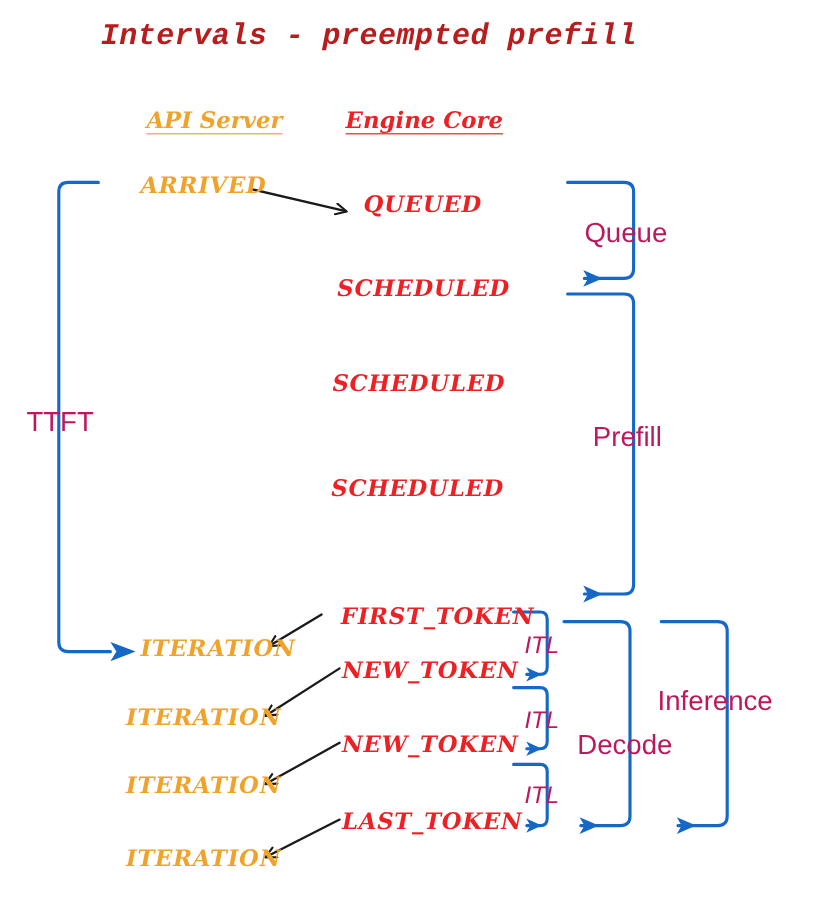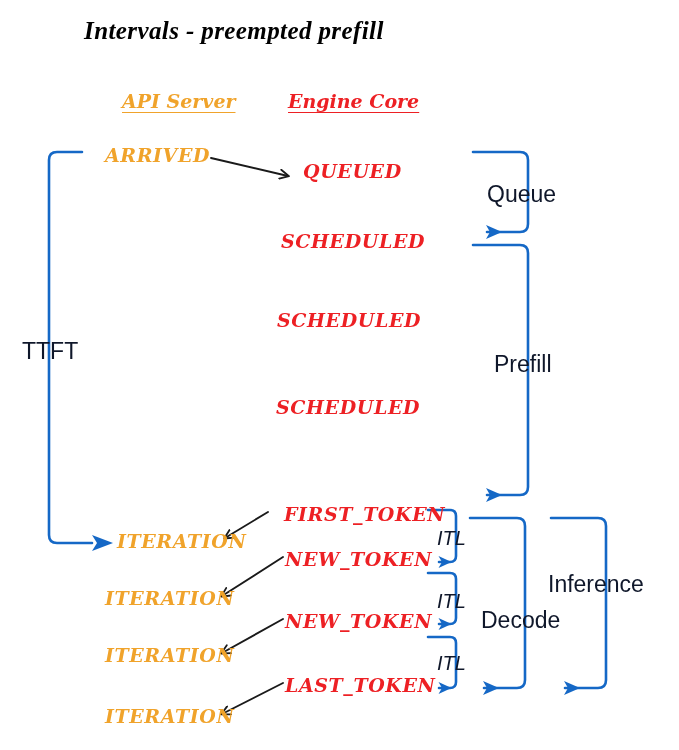--- a/index.html
+++ b/index.html
@@ -25,25 +25,25 @@
     height: 750px;
     pointer-events: none;
   }
   .lbl {
     position: absolute;
     white-space: nowrap;
     line-height: 1;
   }
   
   .title {
-    font-family: Liberation Serif, serif;
+    font-family: Liberation Mono, monospace;
     font-style: italic;
     font-weight: bold;
     font-size: 25px;
-    color: #000000;
+    color: #b91c1c;
     letter-spacing: 0.4px;
   }
   
   .colhead {
     font-family: "DejaVu Serif", serif;
     font-style: italic;
     font-weight: bold;
     font-size: 19px;
     text-decoration: underline;
     text-underline-offset: 4px;
@@ -59,21 +59,21 @@
     font-size: 19px;
     letter-spacing: 0.6px;
   }
   .state.api { color: #F0A32B; }
   .state.engine { color: #ED2024; }
 
   
   .interval {
     font-family: "Liberation Sans", sans-serif;
     font-size: 23px;
-    color: #0f172a;
+    color: #be185d;
   }
   .interval.small {
     font-size: 20px;
     font-style: italic;
   }
 </style>
 </head>
 <body>
 
 <div id="canvas">
@@ -141,21 +141,21 @@
       <path d="M551,518 L598,518 Q606,518 606,526 L606,680 Q606,688 598,688 L565,688" fill="none" stroke="#1568C6" stroke-width="2.6" stroke-linecap="round" stroke-linejoin="round" marker-end="url(#bluLeft)"></path>
     </g>
   </svg>
 
   <div class="lbl title" style="left:84px; top:18px;">Intervals - preempted prefill</div>
 
   <div class="lbl colhead api" style="left:100px; top:92px;">API Server</div>
 
   <div class="lbl colhead engine" style="left:288px; top:92px;">Engine Core</div>
 
-  <div class="lbl state api" style="left:105px; top:146px;">ARRIVED</div>
+  <div class="lbl state api" style="left:117px; top:146px;">ARRIVED</div>
   <div class="lbl state api" style="left:117px; top:532px;">ITERATION</div>
   <div class="lbl state api" style="left:105px; top:589px;">ITERATION</div>
   <div class="lbl state api" style="left:105px; top:646px;">ITERATION</div>
   <div class="lbl state api" style="left:105px; top:707px;">ITERATION</div>
 
   <div class="lbl state engine" style="left:303px; top:162px;">QUEUED</div>
   <div class="lbl state engine" style="left:281px; top:232px;">SCHEDULED</div>
   <div class="lbl state engine" style="left:277px; top:311px;">SCHEDULED</div>
   <div class="lbl state engine" style="left:276px; top:398px;">SCHEDULED</div>
   <div class="lbl state engine" style="left:284px; top:505px;">FIRST_TOKEN</div>

